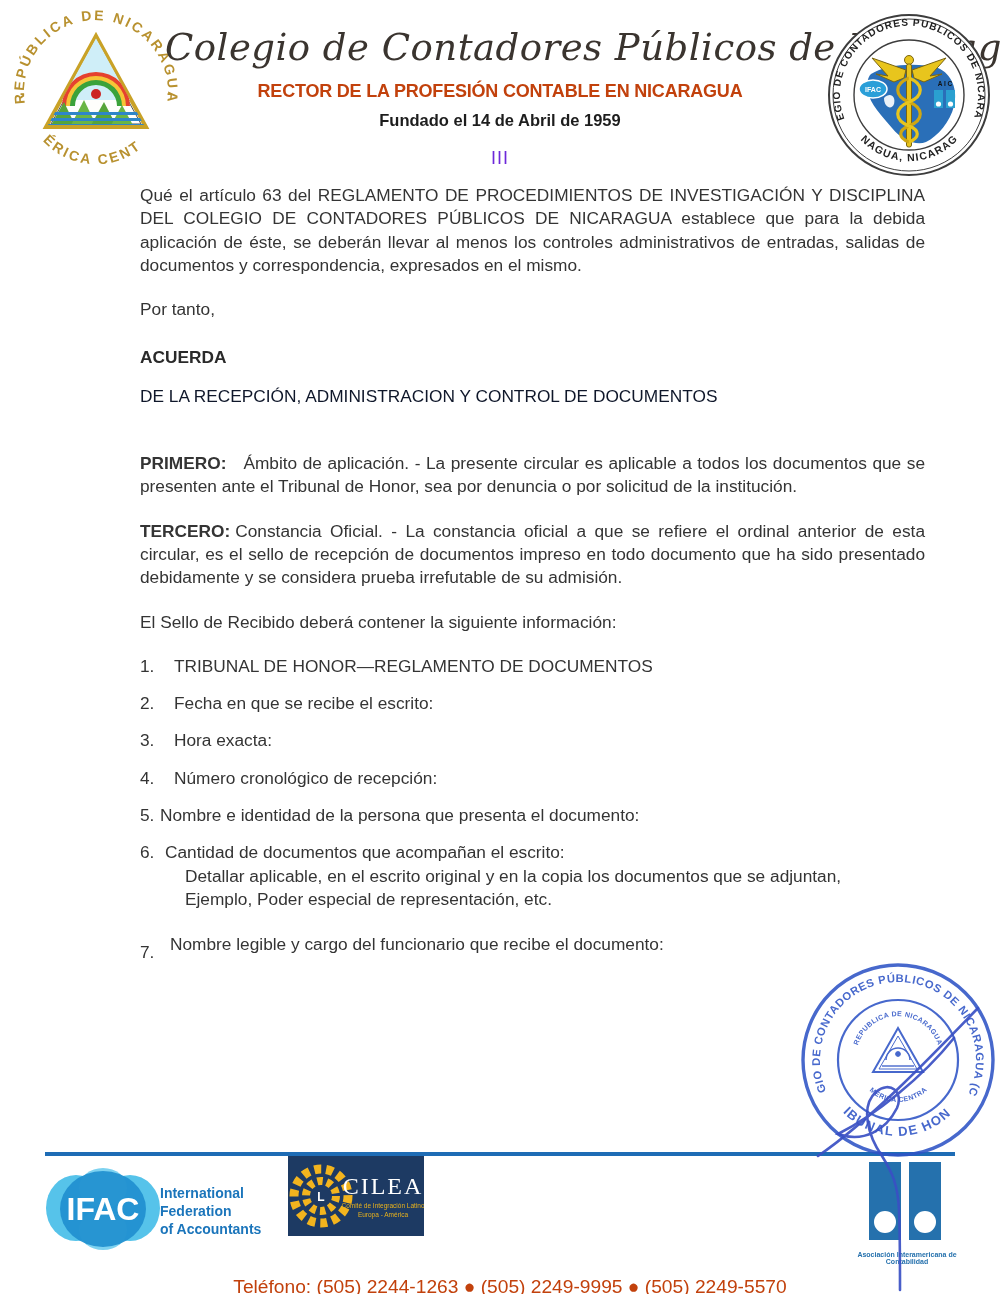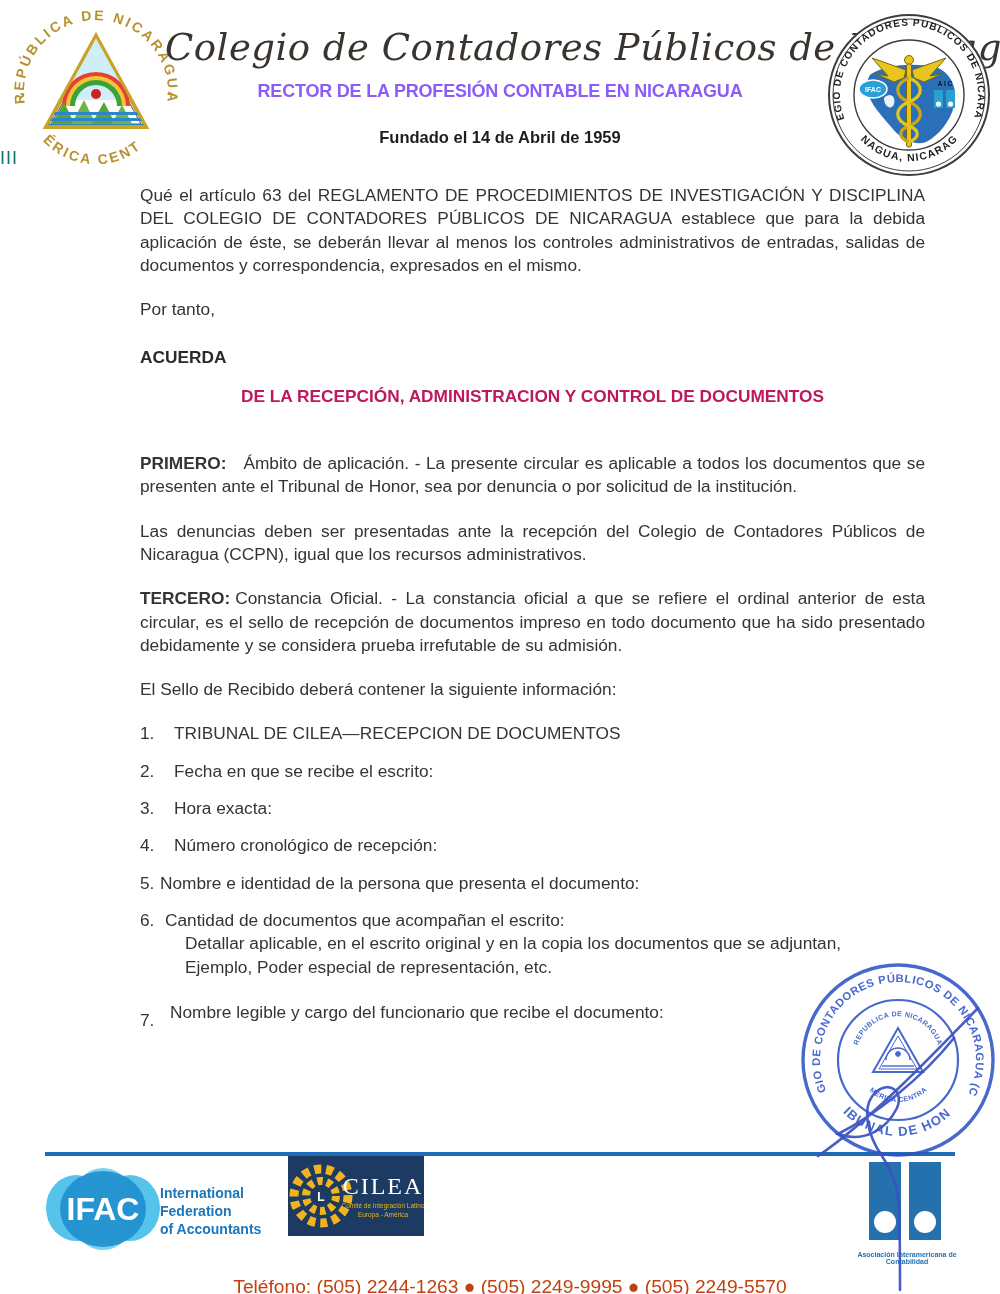--- a/index.html
+++ b/index.html
@@ -9,31 +9,31 @@
   }
   
   .header{position:relative;height:142px;}
   .seal-left{position:absolute;left:12px;top:8px;}
   .seal-right{position:absolute;right:8px;top:12px;}
   .head-center{position:absolute;left:165px;right:165px;top:26px;text-align:center;}
   .doc-title{
     font-family:"DejaVu Serif",serif;font-style:italic;font-size:37px;color:#3a342f;
     white-space:nowrap;letter-spacing:0.5px;
   }
-  .doc-subtitle{font-weight:bold;font-size:18px;color:#8b5cf6;margin-top:12px;letter-spacing:-0.2px;}
-  .doc-founded{font-weight:bold;font-size:16.5px;color:#1d1d1d;margin-top:26px;}
-  .page-marker{font-size:18px;color:#0f766e;margin-top:6px;letter-spacing:1px;}
+  .doc-subtitle{font-weight:bold;font-size:18px;color:#c2410c;margin-top:12px;letter-spacing:-0.2px;}
+  .doc-founded{font-weight:bold;font-size:16.5px;color:#1d1d1d;margin-top:9px;}
+  .page-marker{text-align:center;font-size:18px;color:#6d28d9;margin-top:6px;letter-spacing:1px;}
   
   .content{margin:15px 75px 8px 140px;font-size:17.3px;line-height:23.3px;text-align:justify;color:#343434;}
   .content p{margin:0 0 21px 0;}
   .lead{font-weight:bold;}
   .lead-wide{margin-right:17px;}
   .lead-sm{margin-right:5px;}
   .h-center{text-align:left;font-weight:bold;margin:25px 0 0 0 !important;color:#2a2a2a;}
-  .h-sub{text-align:center;font-weight:bold;margin:15px 0 44px 0 !important;color:#be185d;}
+  .h-sub{font-weight:normal;margin:15px 0 44px 0 !important;color:#0f172a;}
   .doc-list{margin-top:14px;}
   .li{display:flex;margin-top:14px;text-align:left;}
   .li .num{flex:0 0 34px;}
   .li.n5 .num{flex-basis:20px;}
   .li.n6 .num{flex-basis:25px;}
   .li.n7 .num{flex-basis:30px;margin-top:8px;}
   .li.n7{margin-top:22px;}
   .li .li-text{flex:1;}
   .subline{margin:0 0 0 20px;}
   
@@ -147,32 +147,31 @@
     <p>Por tanto,</p>
 
     <p class="h-center">ACUERDA</p>
     <p class="h-sub">DE LA RECEPCIÓN, ADMINISTRACION Y CONTROL DE DOCUMENTOS</p>
 
     <p>
       <span class="lead lead-wide">PRIMERO:</span><span>Ámbito de aplicación. - La presente circular es aplicable a todos los documentos que se presenten ante el Tribunal de Honor, sea por denuncia o por solicitud de la institución.</span>
     </p>
 
 
-    <p>Las denuncias deben ser presentadas ante la recepción del Colegio de Contadores Públicos de Nicaragua (CCPN), igual que los recursos administrativos.</p>
 
     <p>
       <span class="lead lead-sm">TERCERO:</span><span>Constancia Oficial. - La constancia oficial a que se refiere el ordinal anterior de esta circular, es el sello de recepción de documentos impreso en todo documento que ha sido presentado debidamente y se considera prueba irrefutable de su admisión.</span>
     </p>
 
     <p>El Sello de Recibido deberá contener la siguiente información:</p>
 
     <div class="doc-list">
       <div class="li n1">
         <span class="num">1.</span>
-        <span class="li-text">TRIBUNAL DE CILEA—RECEPCION DE DOCUMENTOS</span>
+        <span class="li-text">TRIBUNAL DE HONOR—REGLAMENTO DE DOCUMENTOS</span>
       </div>
       <div class="li n2">
         <span class="num">2.</span>
         <span class="li-text">Fecha en que se recibe el escrito:</span>
       </div>
       <div class="li n3">
         <span class="num">3.</span>
         <span class="li-text">Hora exacta:</span>
       </div>
       <div class="li n4">

